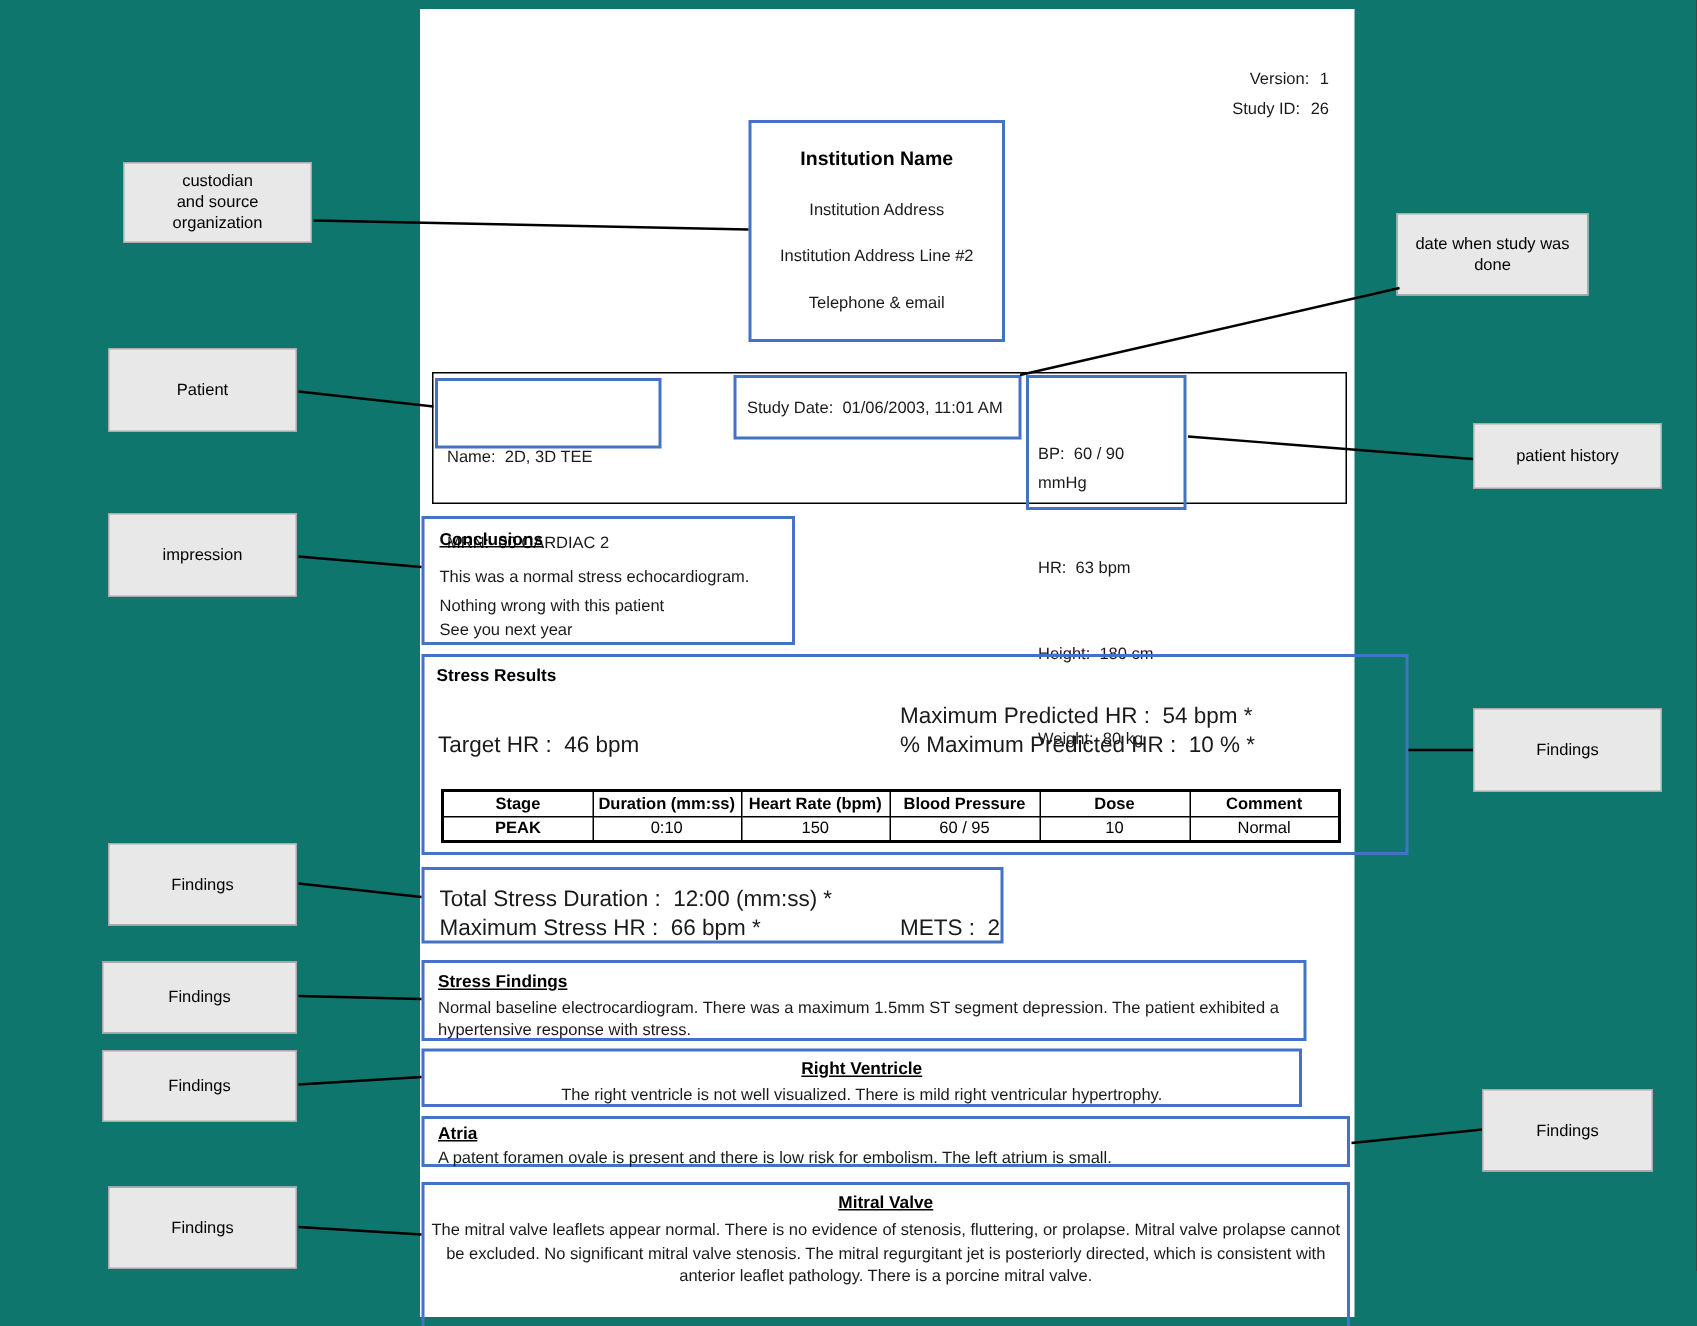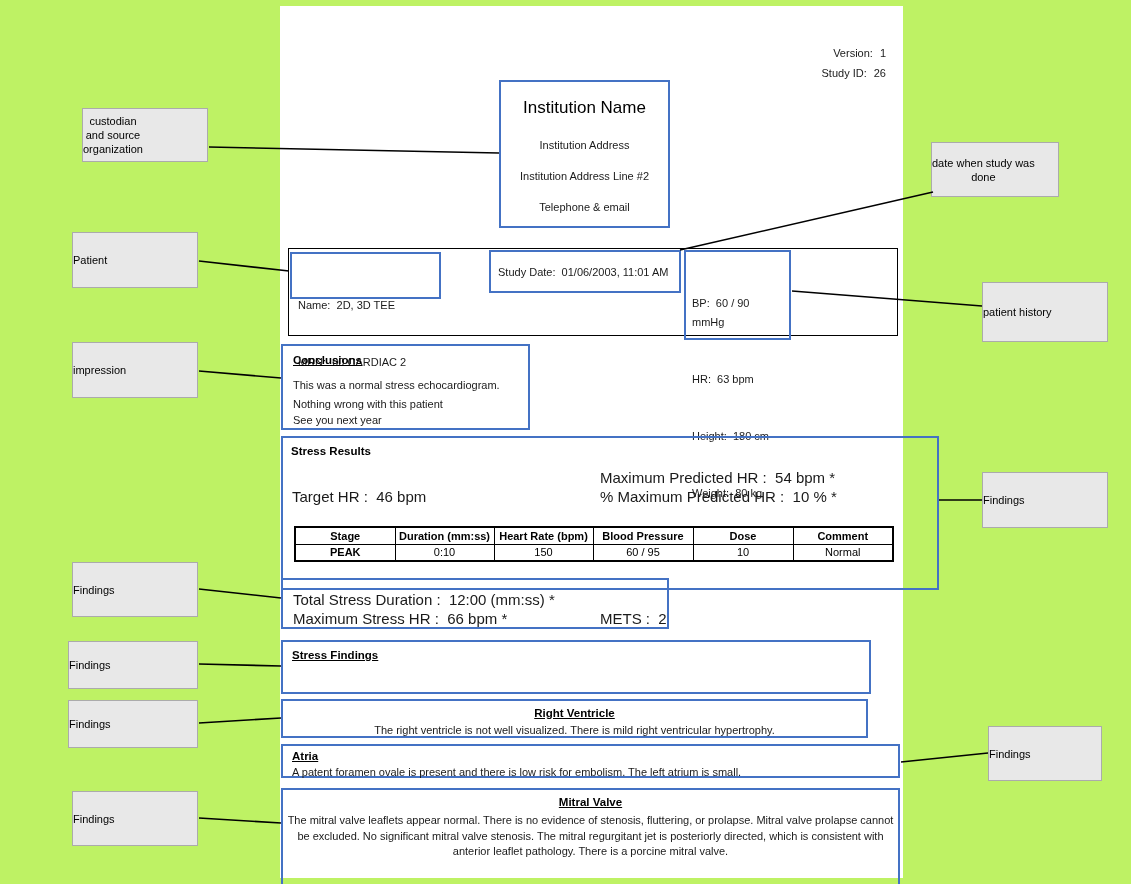--- a/index.html
+++ b/index.html
@@ -1,36 +1,36 @@
 <!DOCTYPE html>
 <html><head>
 <meta charset="utf-8">
 <style>
   * { margin:0; padding:0; box-sizing:border-box; }
   html,body { background:#000; }
   body { font-family:"Liberation Sans", sans-serif; }
-  .canvas { position:relative; width:1131px; height:884px; background:#bef264; overflow:hidden; }
+  .canvas { position:relative; width:1131px; height:884px; background:#0f766e; overflow:hidden; }
   .page { position:absolute; left:280px; top:6px; width:623px; height:872px; background:#ffffff; }
   .blue-box { position:absolute; border:2px solid #4472c4; background:transparent; }
   .black-box { position:absolute; border:1px solid #000; background:transparent; }
   .t { font-size:11px; color:#1a1a1a; }
   .pre { white-space:pre-wrap; }
   .bold { font-weight:bold; }
   .abs-in { position:absolute; font-size:15px; color:#1a1a1a; white-space:pre-wrap; }
   .sec-title { font-size:11.5px; font-weight:bold; text-decoration:underline; color:#000; line-height:14px; }
   .sec-text { font-size:11px; color:#1a1a1a; line-height:15.5px; margin-top:4px; }
   .meta { position:absolute; left:700px; top:43px; width:186px; text-align:right; font-size:11px; color:#1a1a1a; line-height:20px; }
   .meta .v { margin-left:7px; }
   .inst { text-align:center; }
-  .inst-name { font-size:17px; font-weight:normal; color:#000; margin-top:16px; }
+  .inst-name { font-size:13px; font-weight:bold; color:#000; margin-top:16px; }
   .inst-line { font-size:11px; color:#1a1a1a; margin-top:19px; }
   .inst-line.first { margin-top:21px; }
   .pinfo { line-height:19px; }
   .callout { position:absolute; background:#e8e8e8; border:1px solid #ababab; color:#000; font-size:11px;
-             display:flex; align-items:center; justify-content:flex-start; text-align:center;
+             display:flex; align-items:center; justify-content:center; text-align:center;
              line-height:14px; white-space:pre-line; }
   .stress-table { position:absolute; border-collapse:collapse; table-layout:fixed; width:598px;
                   font-size:11px; color:#000; background:transparent; border:2px solid #000; }
   .stress-table th, .stress-table td { border:1px solid #000; text-align:center; height:17px; padding:0 2px; }
   .lines { position:absolute; left:0; top:0; pointer-events:none; }
   .conc-line { font-size:11px; color:#1a1a1a; line-height:16px; white-space:pre-wrap; }
   .conc-line.gap { margin-top:10px; }
 </style>
 </head>
 <body>
@@ -69,21 +69,21 @@
     <div>Weight:  80 kg</div>
   </div>
 
   <div class="blue-box" style="left:281px; top:344px; width:249px; height:86px; padding:7px 10px 0;">
     <div class="sec-title">Conclusions</div>
     <div class="conc-line gap">This was a normal stress echocardiogram.</div>
     <div class="conc-line" style="margin-top:3px;">Nothing wrong with this patient</div>
     <div class="conc-line">See you next year</div>
   </div>
 
-  <div class="blue-box" style="left:281px; top:436px; width:658px; height:154px;">
+  <div class="blue-box" style="left:281px; top:436px; width:658px; height:134px;">
     <div class="abs-in bold" style="left:8px; top:7px; font-size:11.5px; color:#000;">Stress Results</div>
     <div class="abs-in" style="left:317px; top:31px;">Maximum Predicted HR :  54 bpm *</div>
     <div class="abs-in" style="left:9px; top:50px;">Target HR :  46 bpm</div>
     <div class="abs-in" style="left:317px; top:50px;">% Maximum Predicted HR :  10 % *</div>
 
     <table class="stress-table" style="left:11px; top:88px;">
       <colgroup>
         <col style="width:100px;">
           <col style="width:99px;">
           <col style="width:99px;">
@@ -115,20 +115,21 @@
   </div>
 
   <div class="blue-box" style="left:281px; top:578px; width:388px; height:51px;">
     <div class="abs-in" style="left:10px; top:11px;">Total Stress Duration :  12:00 (mm:ss) *</div>
     <div class="abs-in" style="left:10px; top:30px;">Maximum Stress HR :  66 bpm *</div>
     <div class="abs-in" style="left:317px; top:30px;">METS :  2</div>
   </div>
 
   <div class="blue-box" style="left:281px; top:640px; width:590px; height:54px; padding:6px 9px 0;">
     <div class="sec-title">Stress Findings</div>
+    <div class="sec-text" style="margin-top:3px; line-height:15px;">Normal baseline electrocardiogram. There was a maximum 1.5mm ST segment depression. The patient exhibited a hypertensive response with stress.</div>
   </div>
 
   <div class="blue-box" style="left:281px; top:699px; width:587px; height:39px; padding:5px 9px 0;text-align:center;">
     <div class="sec-title">Right Ventricle</div>
     <div class="sec-text" style="margin-top:3px;">The right ventricle is not well visualized. There is mild right ventricular hypertrophy.</div>
   </div>
 
   <div class="blue-box" style="left:281px; top:744px; width:619px; height:34px; padding:3px 9px 0;">
     <div class="sec-title">Atria</div>
     <div class="sec-text" style="margin-top:2px;">A patent foramen ovale is present and there is low risk for embolism. The left atrium is small.</div>
@@ -144,21 +145,21 @@
 organization</span></div>
   <div class="callout" style="left:72px; top:232px; width:126px; height:56px;"><span>Patient</span></div>
   <div class="callout" style="left:72px; top:342px; width:126px; height:56px;"><span>impression</span></div>
   <div class="callout" style="left:72px; top:562px; width:126px; height:55px;"><span>Findings</span></div>
   <div class="callout" style="left:68px; top:641px; width:130px; height:48px;"><span>Findings</span></div>
   <div class="callout" style="left:68px; top:700px; width:130px; height:48px;"><span>Findings</span></div>
   <div class="callout" style="left:72px; top:791px; width:126px; height:55px;"><span>Findings</span></div>
 
   <div class="callout" style="left:931px; top:142px; width:128px; height:55px;"><span>date when study was
 done</span></div>
-  <div class="callout" style="left:982px; top:282px; width:126px; height:60px;"><span>patient history</span></div>
+  <div class="callout" style="left:982px; top:282px; width:126px; height:44px;"><span>patient history</span></div>
   <div class="callout" style="left:982px; top:472px; width:126px; height:56px;"><span>Findings</span></div>
   <div class="callout" style="left:988px; top:726px; width:114px; height:55px;"><span>Findings</span></div>
 
   <svg class="lines" width="1131" height="884" viewBox="0 0 1131 884">
     <g stroke="#000" stroke-width="1.6" fill="none">
       <line x1="209" y1="147" x2="499" y2="153"></line>
       <line x1="199" y1="261" x2="289" y2="271"></line>
       <line x1="199" y1="371" x2="281" y2="378"></line>
       <line x1="199" y1="589" x2="281" y2="598"></line>
       <line x1="199" y1="664" x2="281" y2="666"></line>

